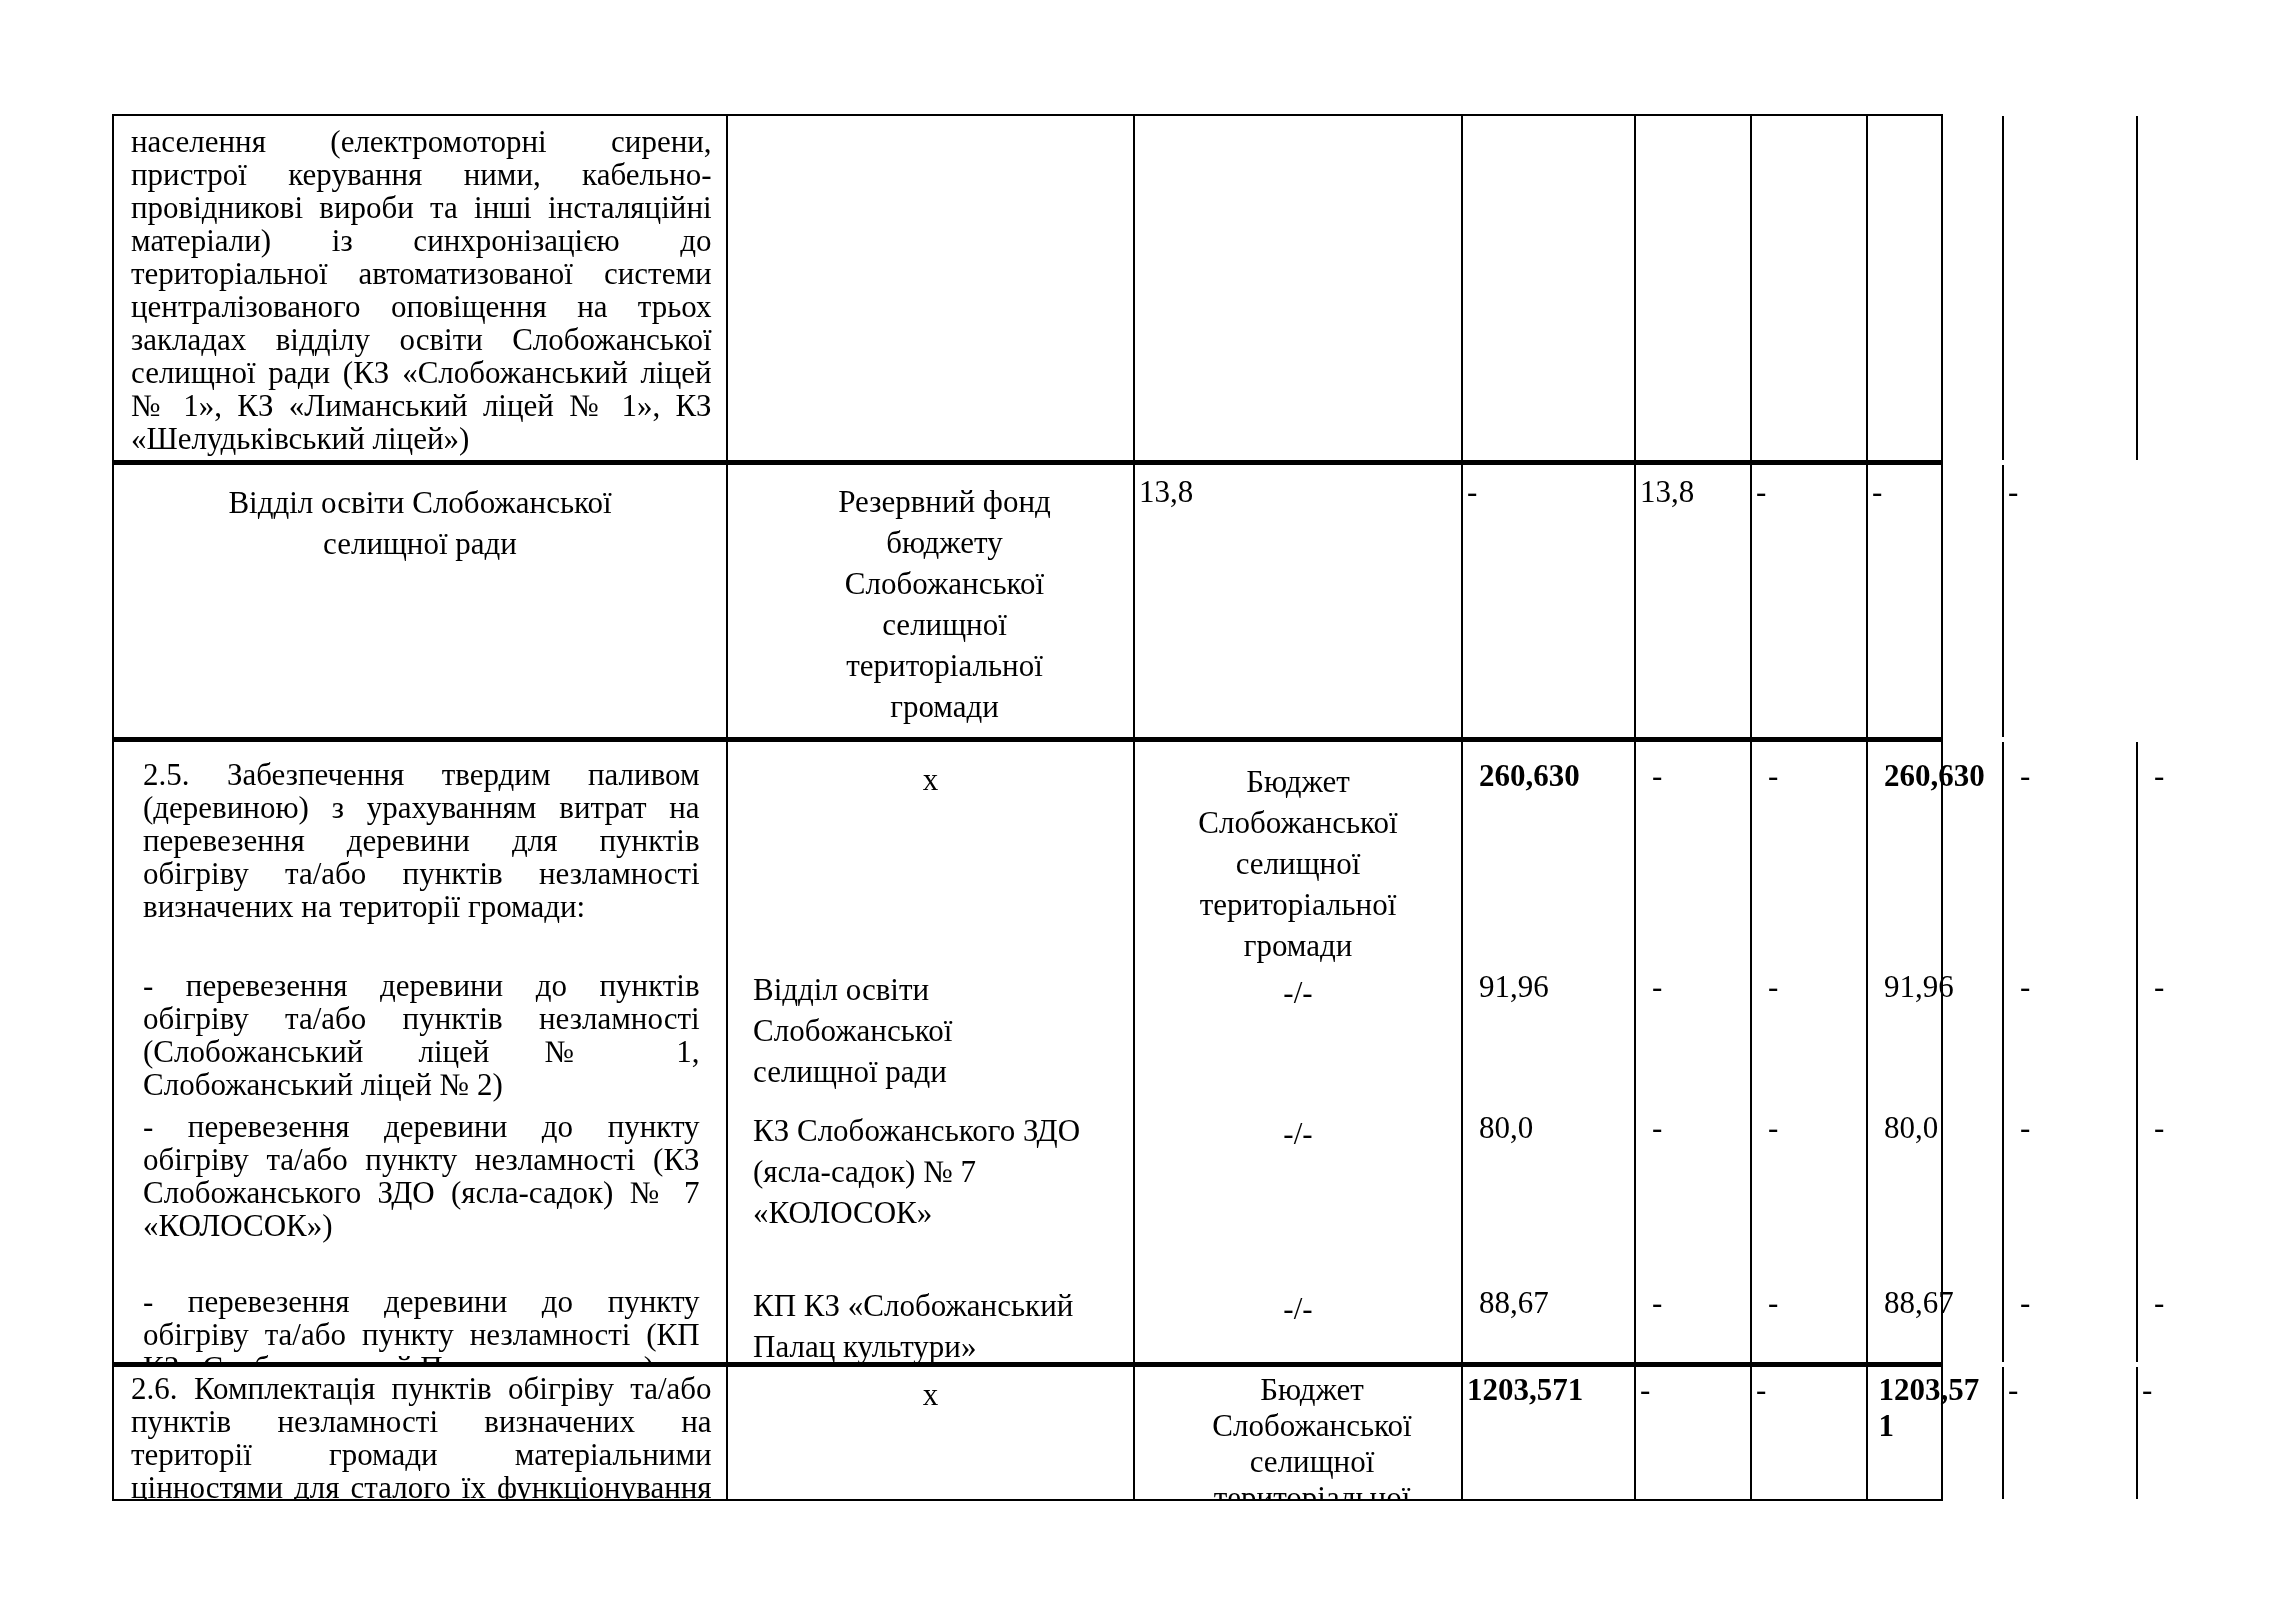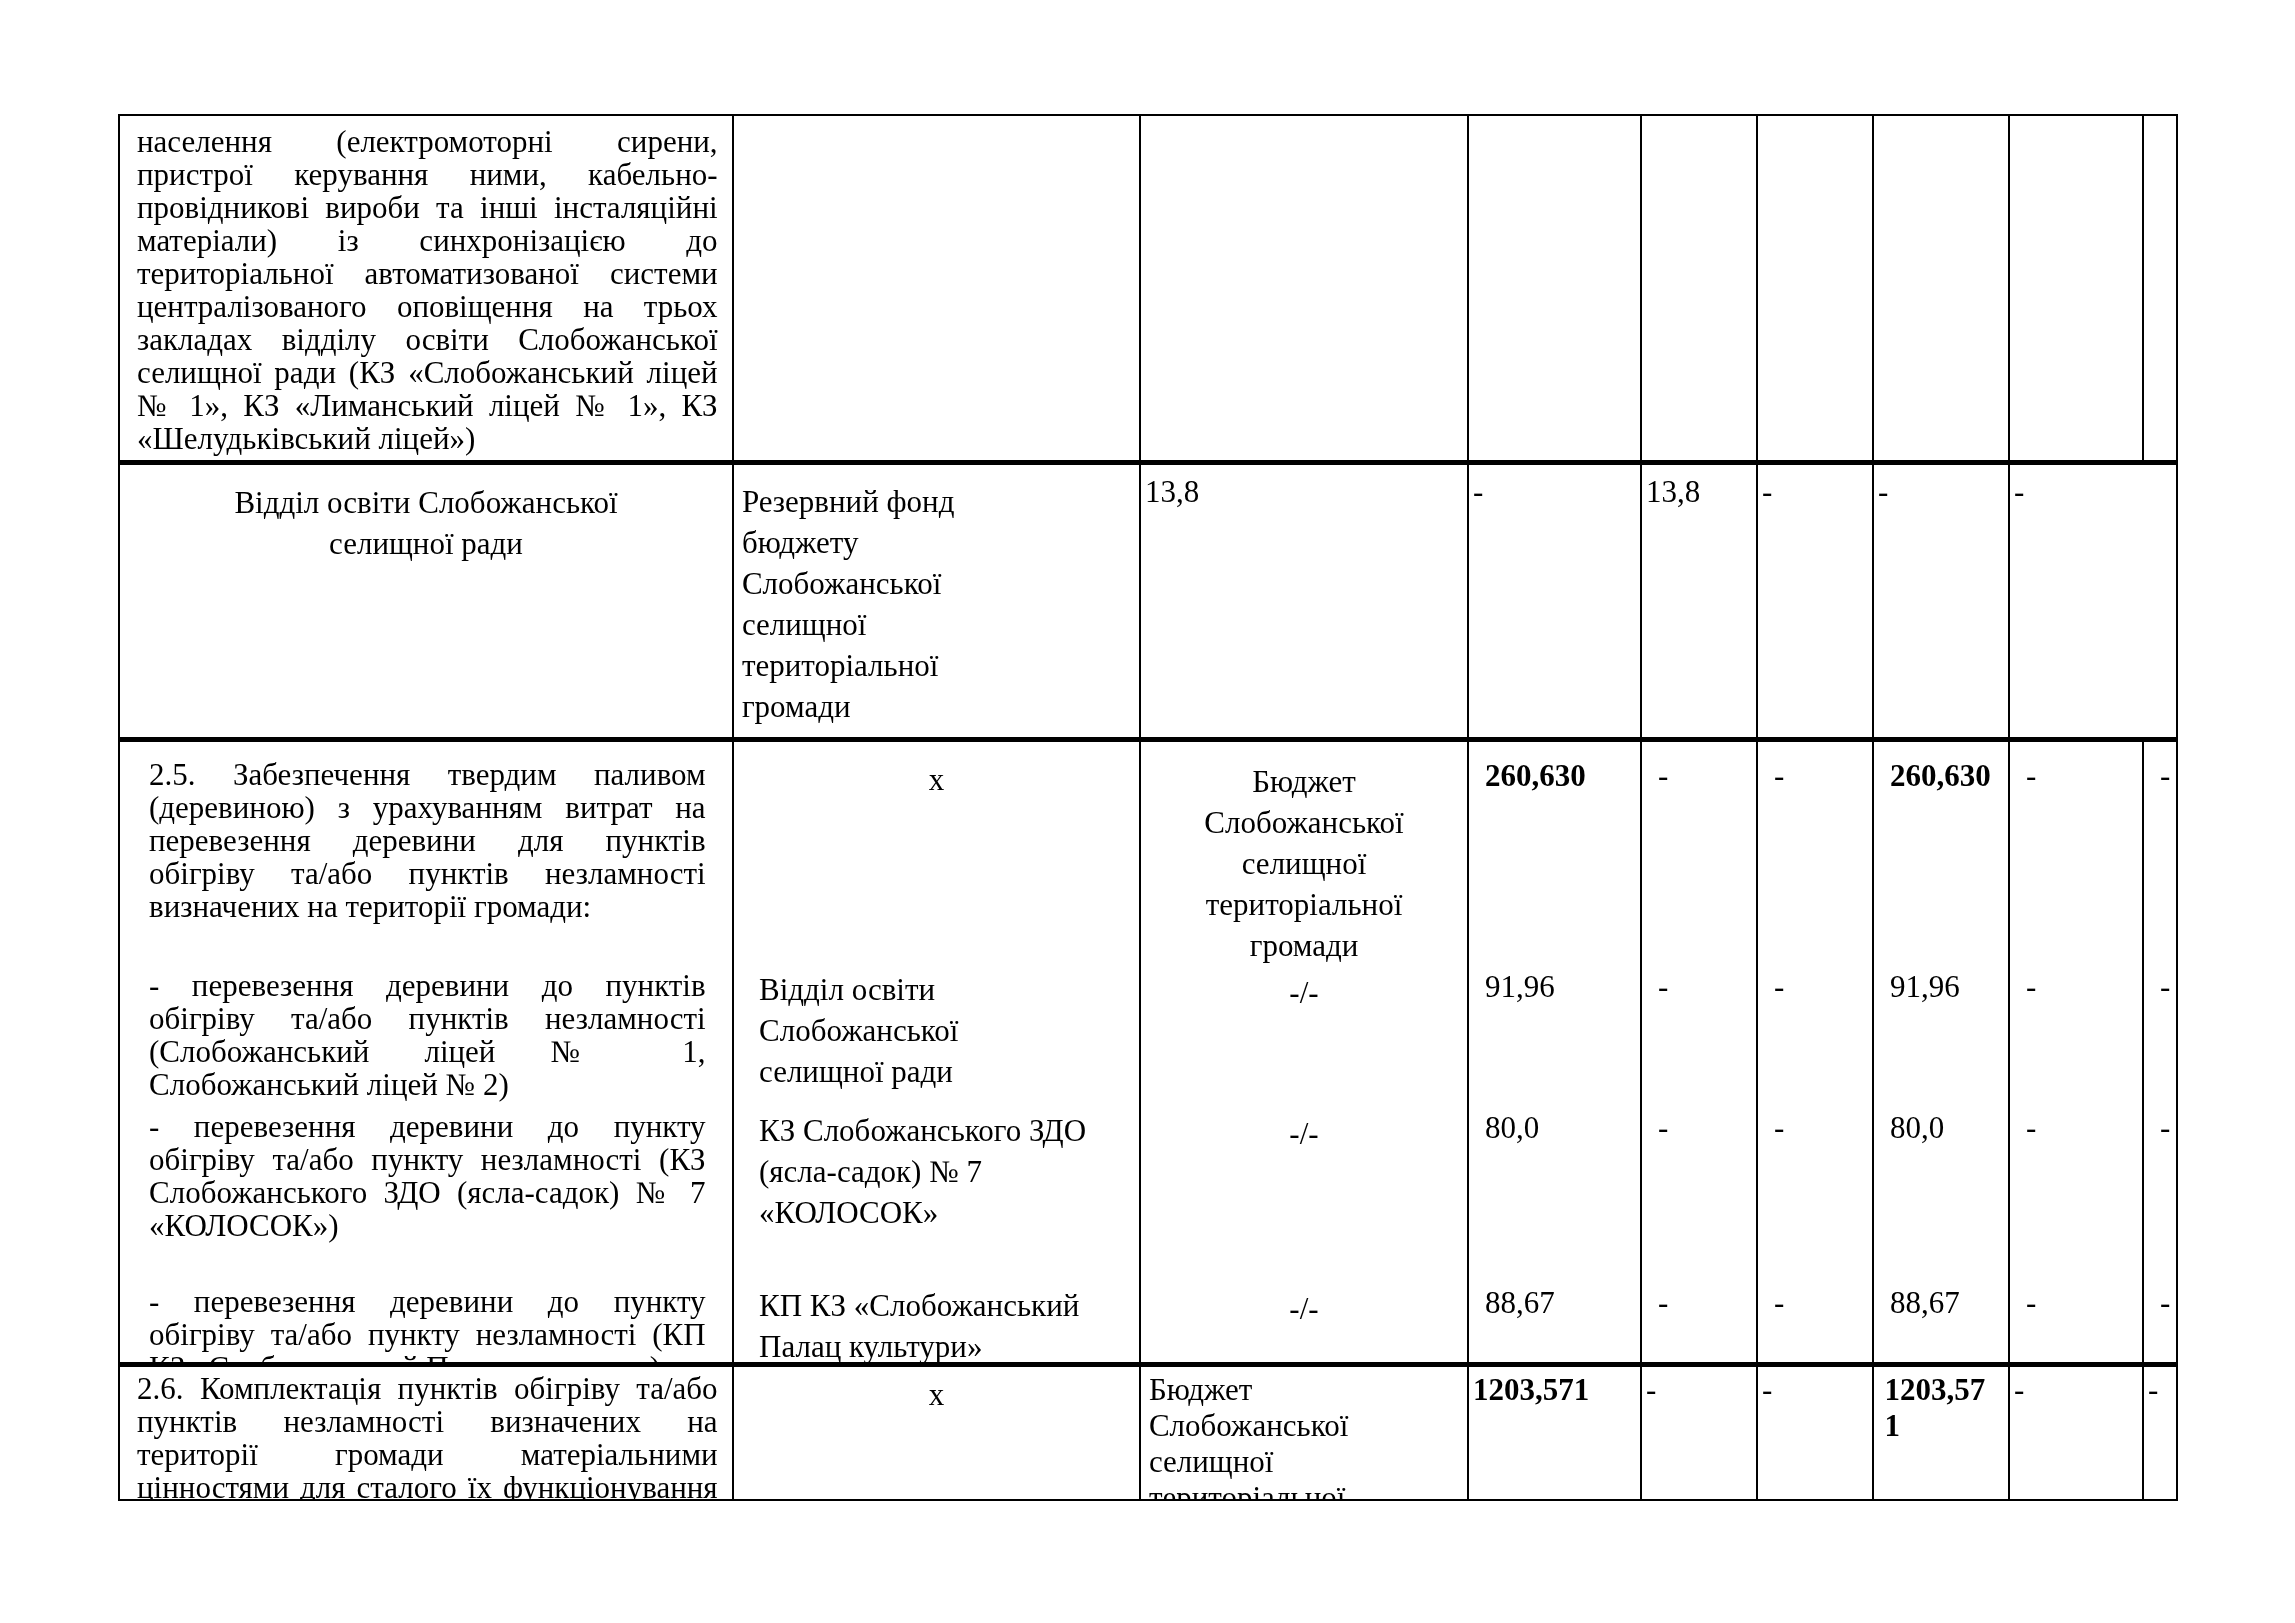--- a/index.html
+++ b/index.html
@@ -3,21 +3,21 @@
 <meta charset="utf-8">
 <style>
   html,body { margin:0; padding:0; background:#888; }
   .page {
     position:relative; width:2295px; height:1623px;
     background:#ffffff; color:#000;
     font-family:"Liberation Serif","DejaVu Serif",serif;
     overflow:hidden;
   }
   .tbl {
-    position:absolute; left:118px; top:114px; width:2060px;
+    position:absolute; left:112px; top:114px; width:1831px;
     border:2.6px solid #000; box-sizing:border-box;
     background:#fff;
   }
   .row {
     display:grid;
     grid-template-columns:614px 407px 328px 173px 116px 116px 136px 134px 95px;
     box-sizing:border-box;
     border-bottom:5.2px solid #000;
   }
   .row.last { border-bottom:none; }
@@ -28,21 +28,21 @@
   .cell {
     border-right:2.6px solid #000; box-sizing:border-box;
     overflow:hidden; font-size:31px; line-height:33px;
     position:relative;
   }
   .cell:last-child { border-right:none; }
 
   
   .c-desc  { text-align:justify; padding:9.2px 14.4px 0 17px; }
   .c-exec  { text-align:center; line-height:41px; padding:17px 13px 0 13px; white-space:pre-line; }
-  .c-fund  { text-align:left; line-height:41px; padding:17px 7.9px 0 7.9px; white-space:pre-line; }
+  .c-fund  { text-align:center; line-height:41px; padding:17px 7.9px 0 7.9px; white-space:pre-line;margin-left:28px; }
   .c-val   { text-align:left; padding:9.2px 3.9px 0 3.9px; line-height:36px; }
   .b       { font-weight:bold; }
 
   
   .r3 .cell { padding:12px; }
   .zone { box-sizing:border-box; overflow:visible; }
   .z1 { height:211px; }
   .z2 { height:141px; }
   .z3 { height:175px; }
   .z4 { height:98px; }

